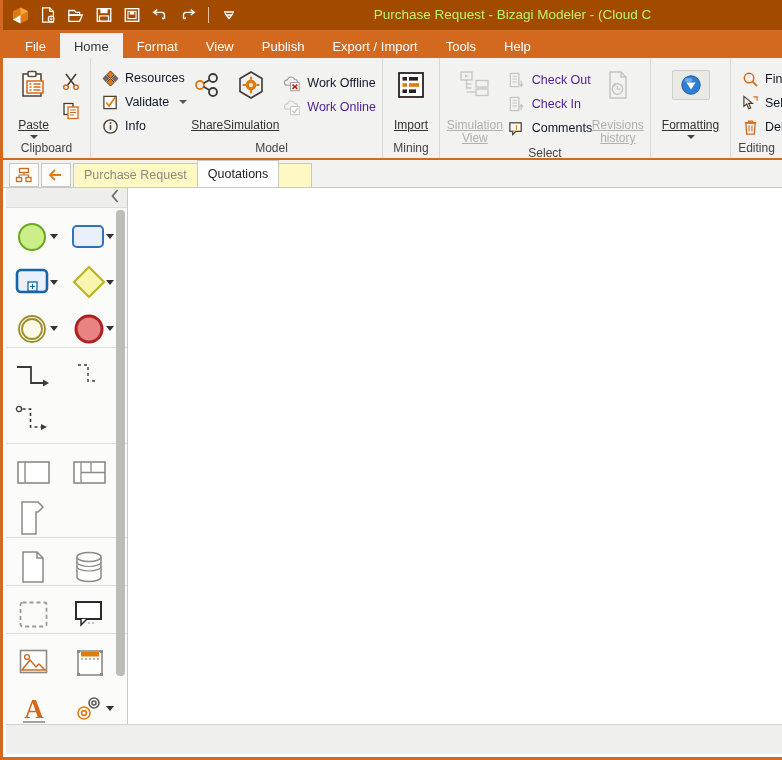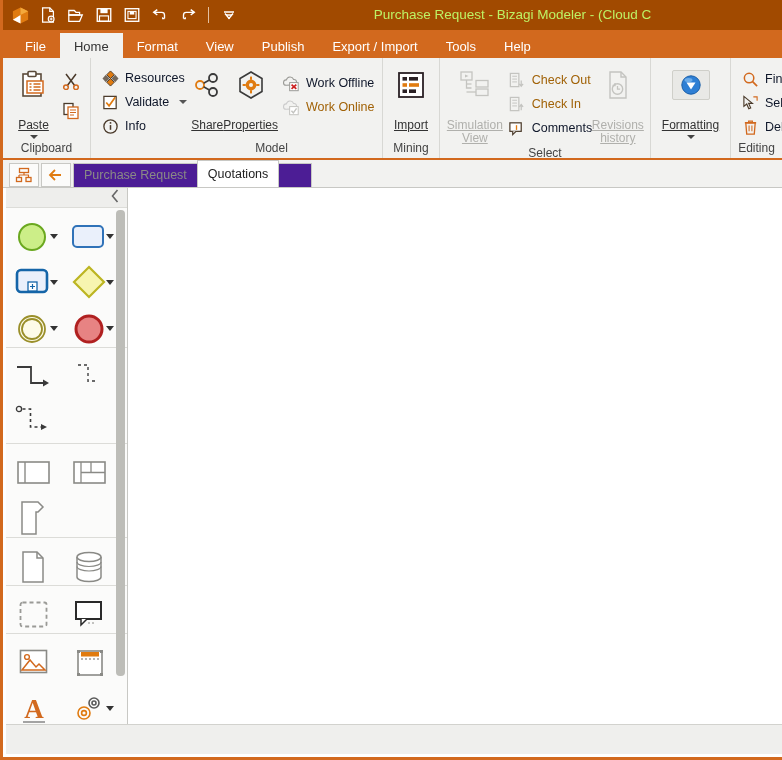--- a/index.html
+++ b/index.html
@@ -130,21 +130,21 @@
   .smallcol {
     display: flex; flex-direction: column; justify-content: flex-start;
     padding-top: 3px;
   }
   .smallbtn {
     display: flex; align-items: center; gap: 6px;
     height: 24px; padding: 0 4px;
     font-size: 12.5px; color: #0f172a;
     white-space: nowrap;
   }
-  .smallbtn.disabled { color: #a16207; }
+  .smallbtn.disabled { color: #4c1d95; }
   .smallbtn .sglyph { width: 18px; height: 18px; display: flex; align-items: center; justify-content: center; flex: 0 0 18px; }
   .mini-caret {
     width: 0; height: 0;
     border-left: 4px solid transparent;
     border-right: 4px solid transparent;
     border-top: 4px solid #555;
     margin-left: 4px;
   }
 
   .fmt-box {
@@ -171,21 +171,21 @@
     display: flex; align-items: center; justify-content: center;
     margin-right: 2px;
   }
   .dtab {
     height: 24px;
     line-height: 23px;
     padding: 0 10px;
     font-size: 12.5px;
     border: 1px solid #c8c8c4;
     border-bottom: none;
-    background: #4c1d95;
+    background: #fef9c3;
     color: #8a8a86;
     margin-right: -1px;
     white-space: nowrap;
   }
   .dtab.active {
     background: #ffffff;
     color: #222222;
     height: 27px;
     line-height: 26px;
   }
@@ -451,21 +451,21 @@
               <circle cx="16" cy="16" r="5.4" fill="#e07b10"></circle>
               <circle cx="16" cy="16" r="2" fill="#f2f2f0"></circle>
               <g fill="#e07b10">
                 <rect x="15" y="7.6" width="2" height="3.2"></rect>
                 <rect x="15" y="21.2" width="2" height="3.2"></rect>
                 <rect x="7.6" y="15" width="3.2" height="2"></rect>
                 <rect x="21.2" y="15" width="3.2" height="2"></rect>
               </g>
             </svg>
           </div>
-          <div class="lbl">Properties</div>
+          <div class="lbl">Simulation</div>
         </div>
 
         <div class="smallcol" style="padding-top:8px; width:110px;">
           <div class="smallbtn">
             <span class="sglyph">
               <svg width="19" height="17" viewBox="0 0 20 18">
                 <path d="M4.5 11 a3 3 0 0 1 0.4 -6 a4.2 4.2 0 0 1 8 -0.5 a3 3 0 0 1 0.6 6 Z" fill="none" stroke="#9a9a96" stroke-width="1.2"></path>
                 <rect x="8.5" y="8" width="9.5" height="9" fill="#ffffff" stroke="#9a9a96" stroke-width="1.1"></rect>
                 <path d="M10.6 10.2 L15.9 14.9 M15.9 10.2 L10.6 14.9" stroke="#cc2020" stroke-width="1.9"></path>
               </svg>

